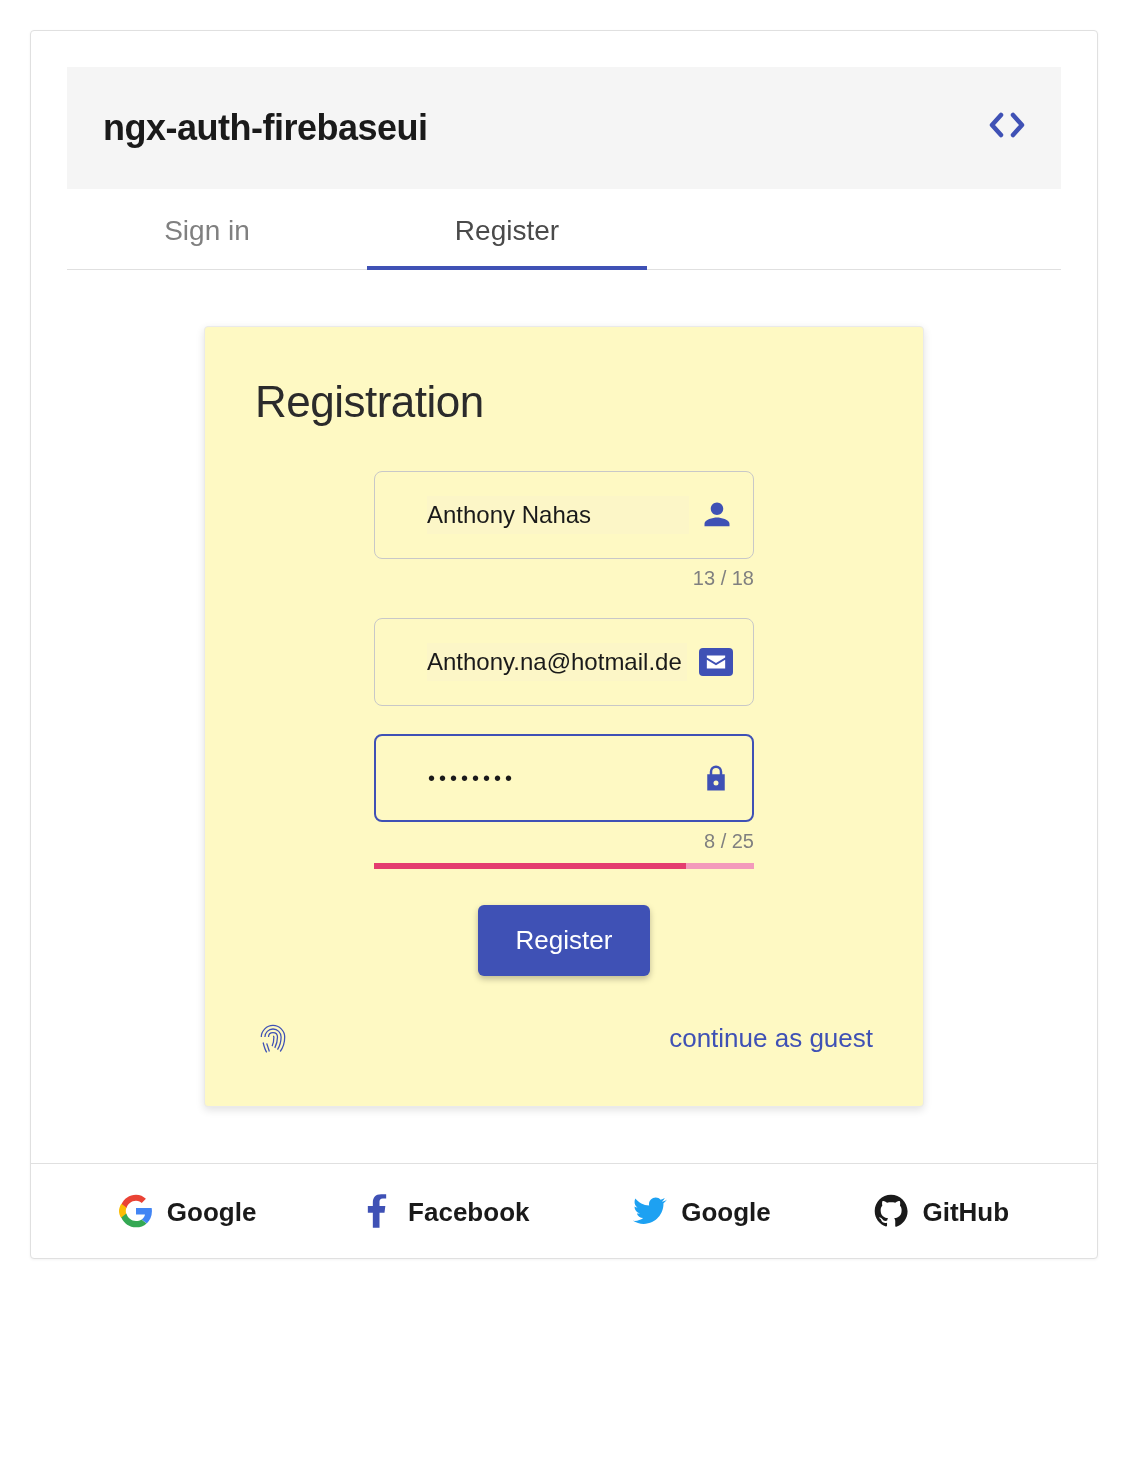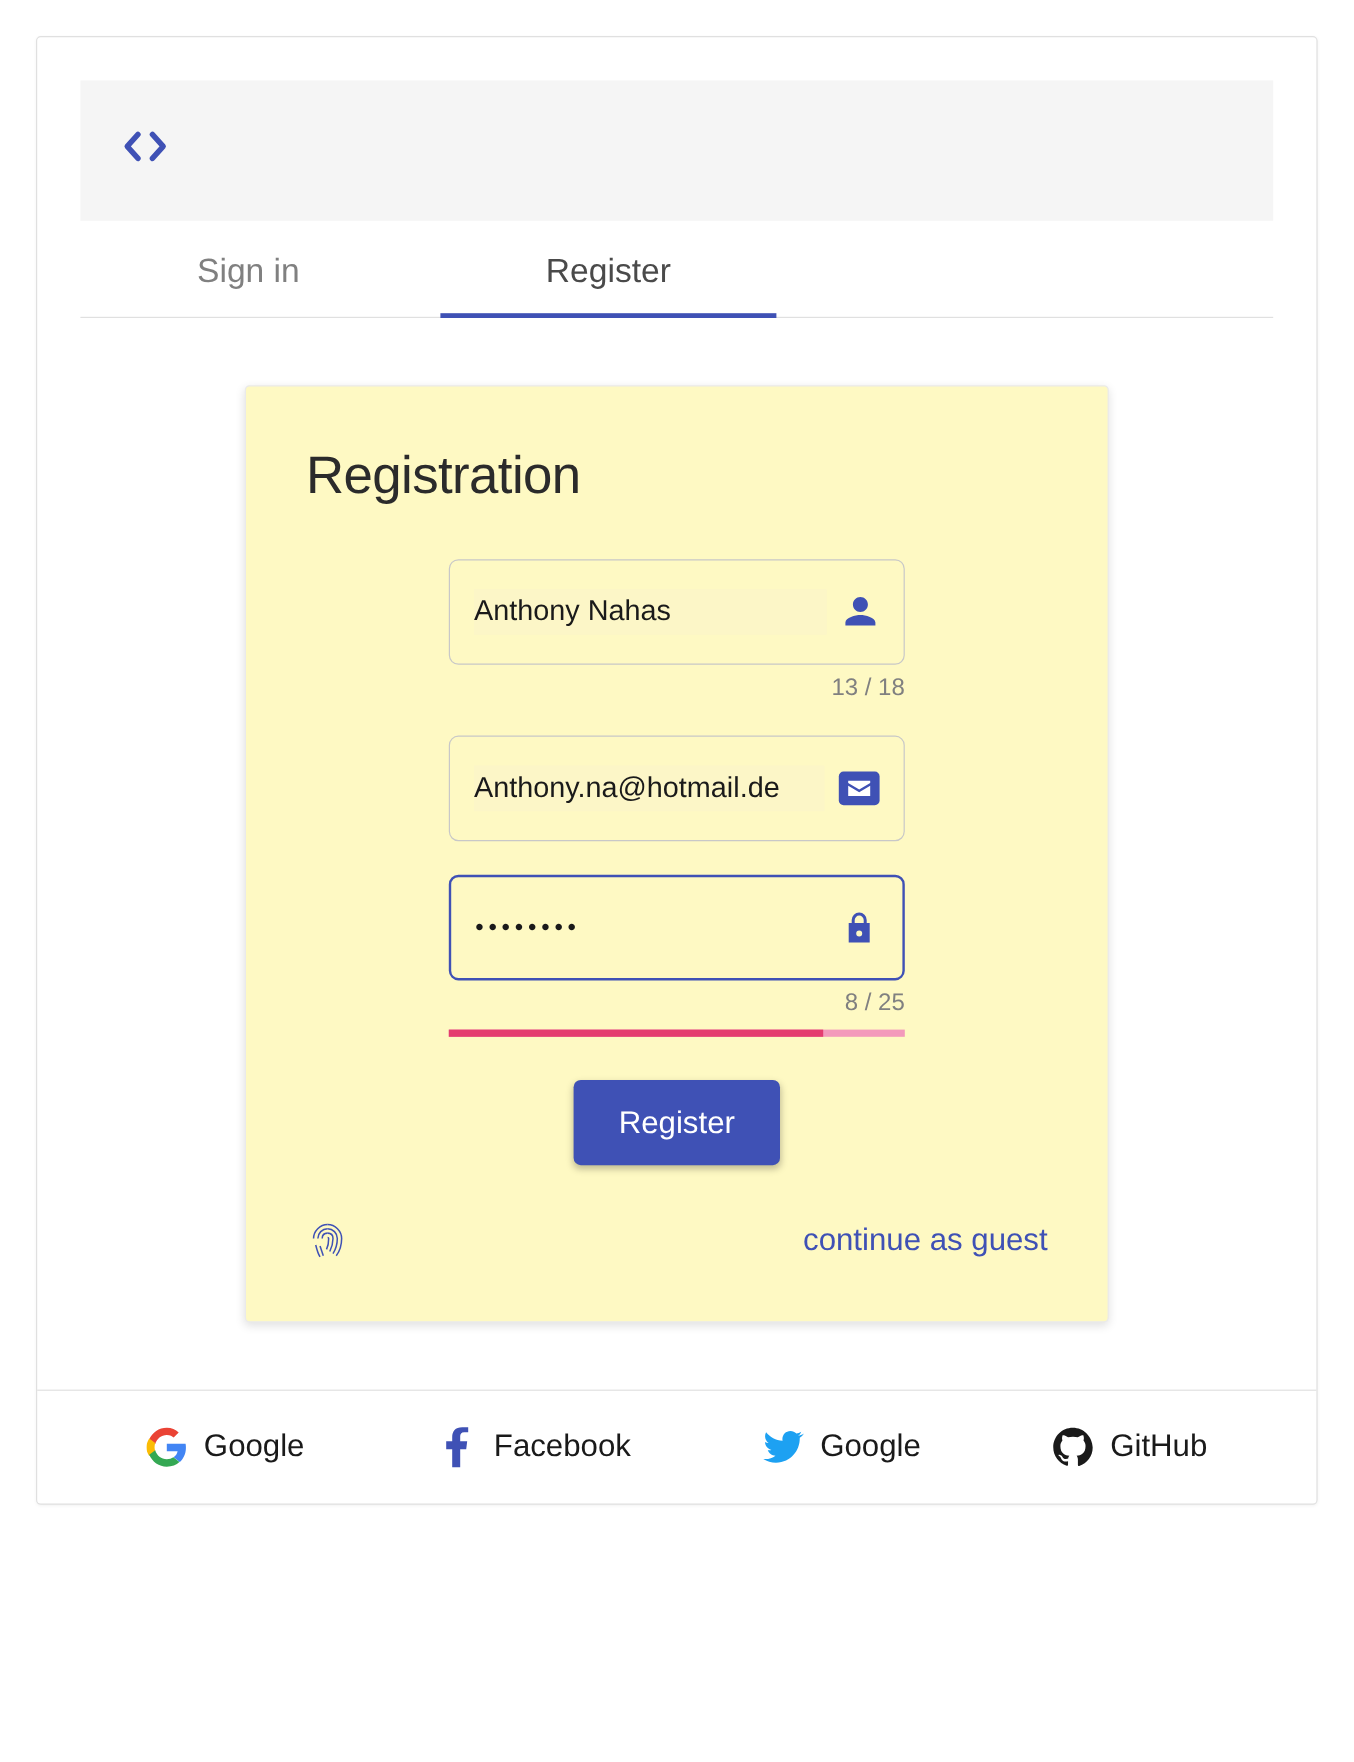--- a/index.html
+++ b/index.html
@@ -104,20 +104,21 @@
     }
     .fake-input {
       flex: 1;
       font-size: 24px;
       color: #1a1a1a;
       background: #fcf6c7;
       padding: 2px 0;
       border: none;
       outline: none;
       line-height: 1.4;
+      margin-left: 32px;
     }
     .fake-input.plain {
       background: transparent;
       letter-spacing: 4px;
       font-size: 20px;
     }
     .field-icon {
       width: 32px;
       height: 32px;
       display: flex;
@@ -179,35 +180,36 @@
     .guest-link svg { width: 36px; height: 36px; stroke: #3f51b5; fill: none; stroke-width: 1.4; }
     .providers-row {
       display: flex;
       justify-content: space-around;
       align-items: center;
       border-top: 1px solid #e0e0e0;
       padding: 30px 36px;
     }
     .provider {
       display: flex;
-      align-items: flex-start;
+      align-items: flex-end;
       gap: 14px;
       font-size: 26px;
-      font-weight: 400;
+      font-weight: 700;
       color: #1a1a1a;
       cursor: pointer;
     }
     .provider .picon { width: 34px; height: 34px; display:flex; align-items:center; justify-content:center; }
   </style>
 </head>
 <body>
 
 <div class="outer-card">
 
   <div class="header-bar">
+    <div class="header-title">ngx-auth-firebaseui</div>
     <div class="code-toggle">
       <svg width="36" height="28" viewBox="0 0 36 28">
         <path d="M12 4 L3 14 L12 24" fill="none" stroke="#3f51b5" stroke-width="4.5" stroke-linecap="round" stroke-linejoin="round"></path>
         <path d="M24 4 L33 14 L24 24" fill="none" stroke="#3f51b5" stroke-width="4.5" stroke-linecap="round" stroke-linejoin="round"></path>
       </svg>
     </div>
   </div>
 
   <div class="tabs-row">
     <div class="tab">Sign in</div>

